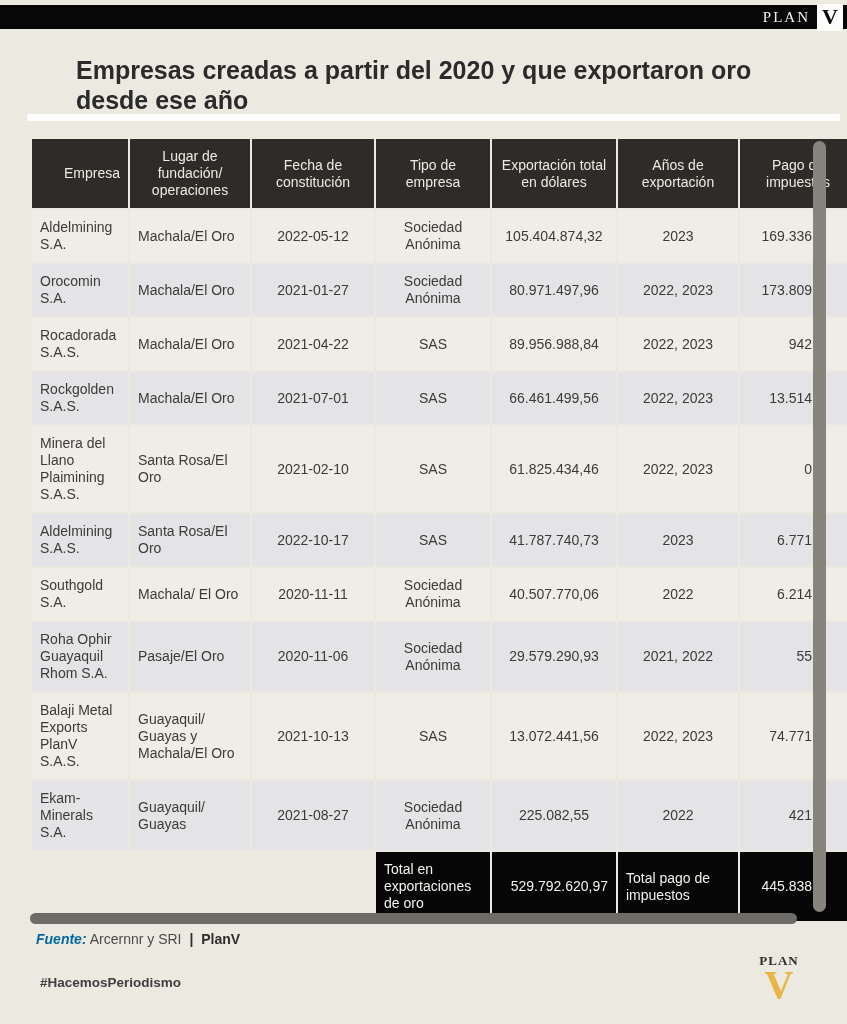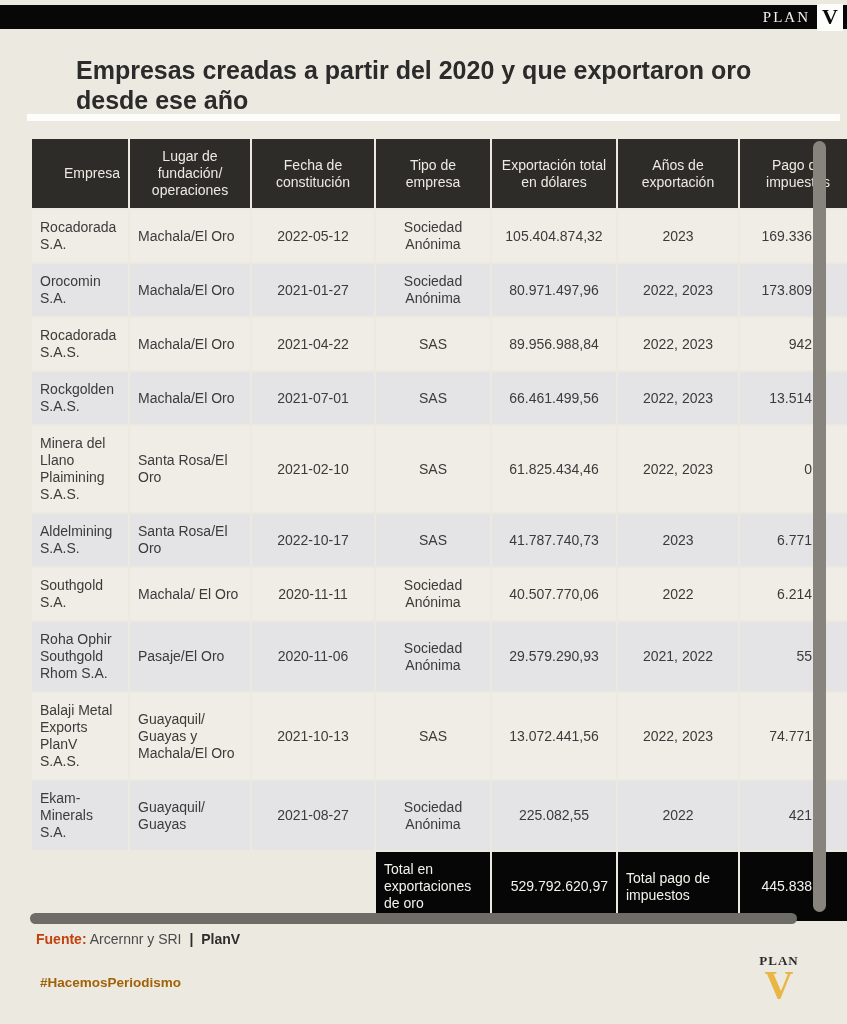--- a/index.html
+++ b/index.html
@@ -81,27 +81,27 @@
   .hscroll-thumb {
     position: absolute; left: 30px; top: 913px; width: 767px; height: 11px;
     background: #6e6c66; border-radius: 6px; z-index: 5;
   }
 
   
   .source-line {
     position: absolute; top: 931px; left: 36px;
     font-size: 14px; color: #4a4a4a;
   }
-  .source-line .src-label { font-weight: 700; color: #c2410c; }
+  .source-line .src-label { font-weight: 700; color: #0369a1; font-style: italic; }
   .source-line .src-sep { font-weight: 700; color: #2d2d2d; margin: 0 4px; }
   .source-line .src-brand { font-weight: 700; color: #2d2d2d; }
 
   .hashtag {
     position: absolute; top: 975px; left: 40px;
-    font-size: 13.5px; font-weight: 700; color: #a16207;
+    font-size: 13.5px; font-weight: 700; color: #404040;
   }
 
   .bottom-logo {
     position: absolute; top: 953px; right: 44px; text-align: center; width: 48px;
   }
   .bottom-logo .plan-small {
     font-family: "Liberation Serif", serif;
     font-size: 13px; font-weight: 700; letter-spacing: 1px; color: #2b2b2b;
   }
   .bottom-logo .v-gold {
@@ -140,21 +140,21 @@
         <th>Lugar de fundación/ operaciones</th>
         <th>Fecha de constitución</th>
         <th>Tipo de empresa</th>
         <th>Exportación total en dólares</th>
         <th>Años de exportación</th>
         <th>Pago de impuestos</th>
       </tr>
     </thead>
     <tbody>
         <tr class="light">
-          <td class="c0">Rocadorada S.A.</td>
+          <td class="c0">Aldelmining S.A.</td>
           <td class="c1">Machala/El Oro</td>
           <td class="c2">2022-05-12</td>
           <td class="c3">Sociedad Anónima</td>
           <td class="c4">105.404.874,32</td>
           <td class="c5">2023</td>
           <td class="c6">169.336</td>
         </tr>
         <tr class="alt">
           <td class="c0">Orocomin S.A.</td>
           <td class="c1">Machala/El Oro</td>
@@ -203,21 +203,21 @@
         <tr class="light">
           <td class="c0">Southgold S.A.</td>
           <td class="c1">Machala/ El Oro</td>
           <td class="c2">2020-11-11</td>
           <td class="c3">Sociedad Anónima</td>
           <td class="c4">40.507.770,06</td>
           <td class="c5">2022</td>
           <td class="c6">6.214</td>
         </tr>
         <tr class="alt">
-          <td class="c0">Roha Ophir Southgold Rhom S.A.</td>
+          <td class="c0">Roha Ophir Guayaquil Rhom S.A.</td>
           <td class="c1">Pasaje/El Oro</td>
           <td class="c2">2020-11-06</td>
           <td class="c3">Sociedad Anónima</td>
           <td class="c4">29.579.290,93</td>
           <td class="c5">2021, 2022</td>
           <td class="c6">55</td>
         </tr>
         <tr class="light">
           <td class="c0">Balaji Metal Exports PlanV S.A.S.</td>
           <td class="c1">Guayaquil/ Guayas y Machala/El Oro</td>

